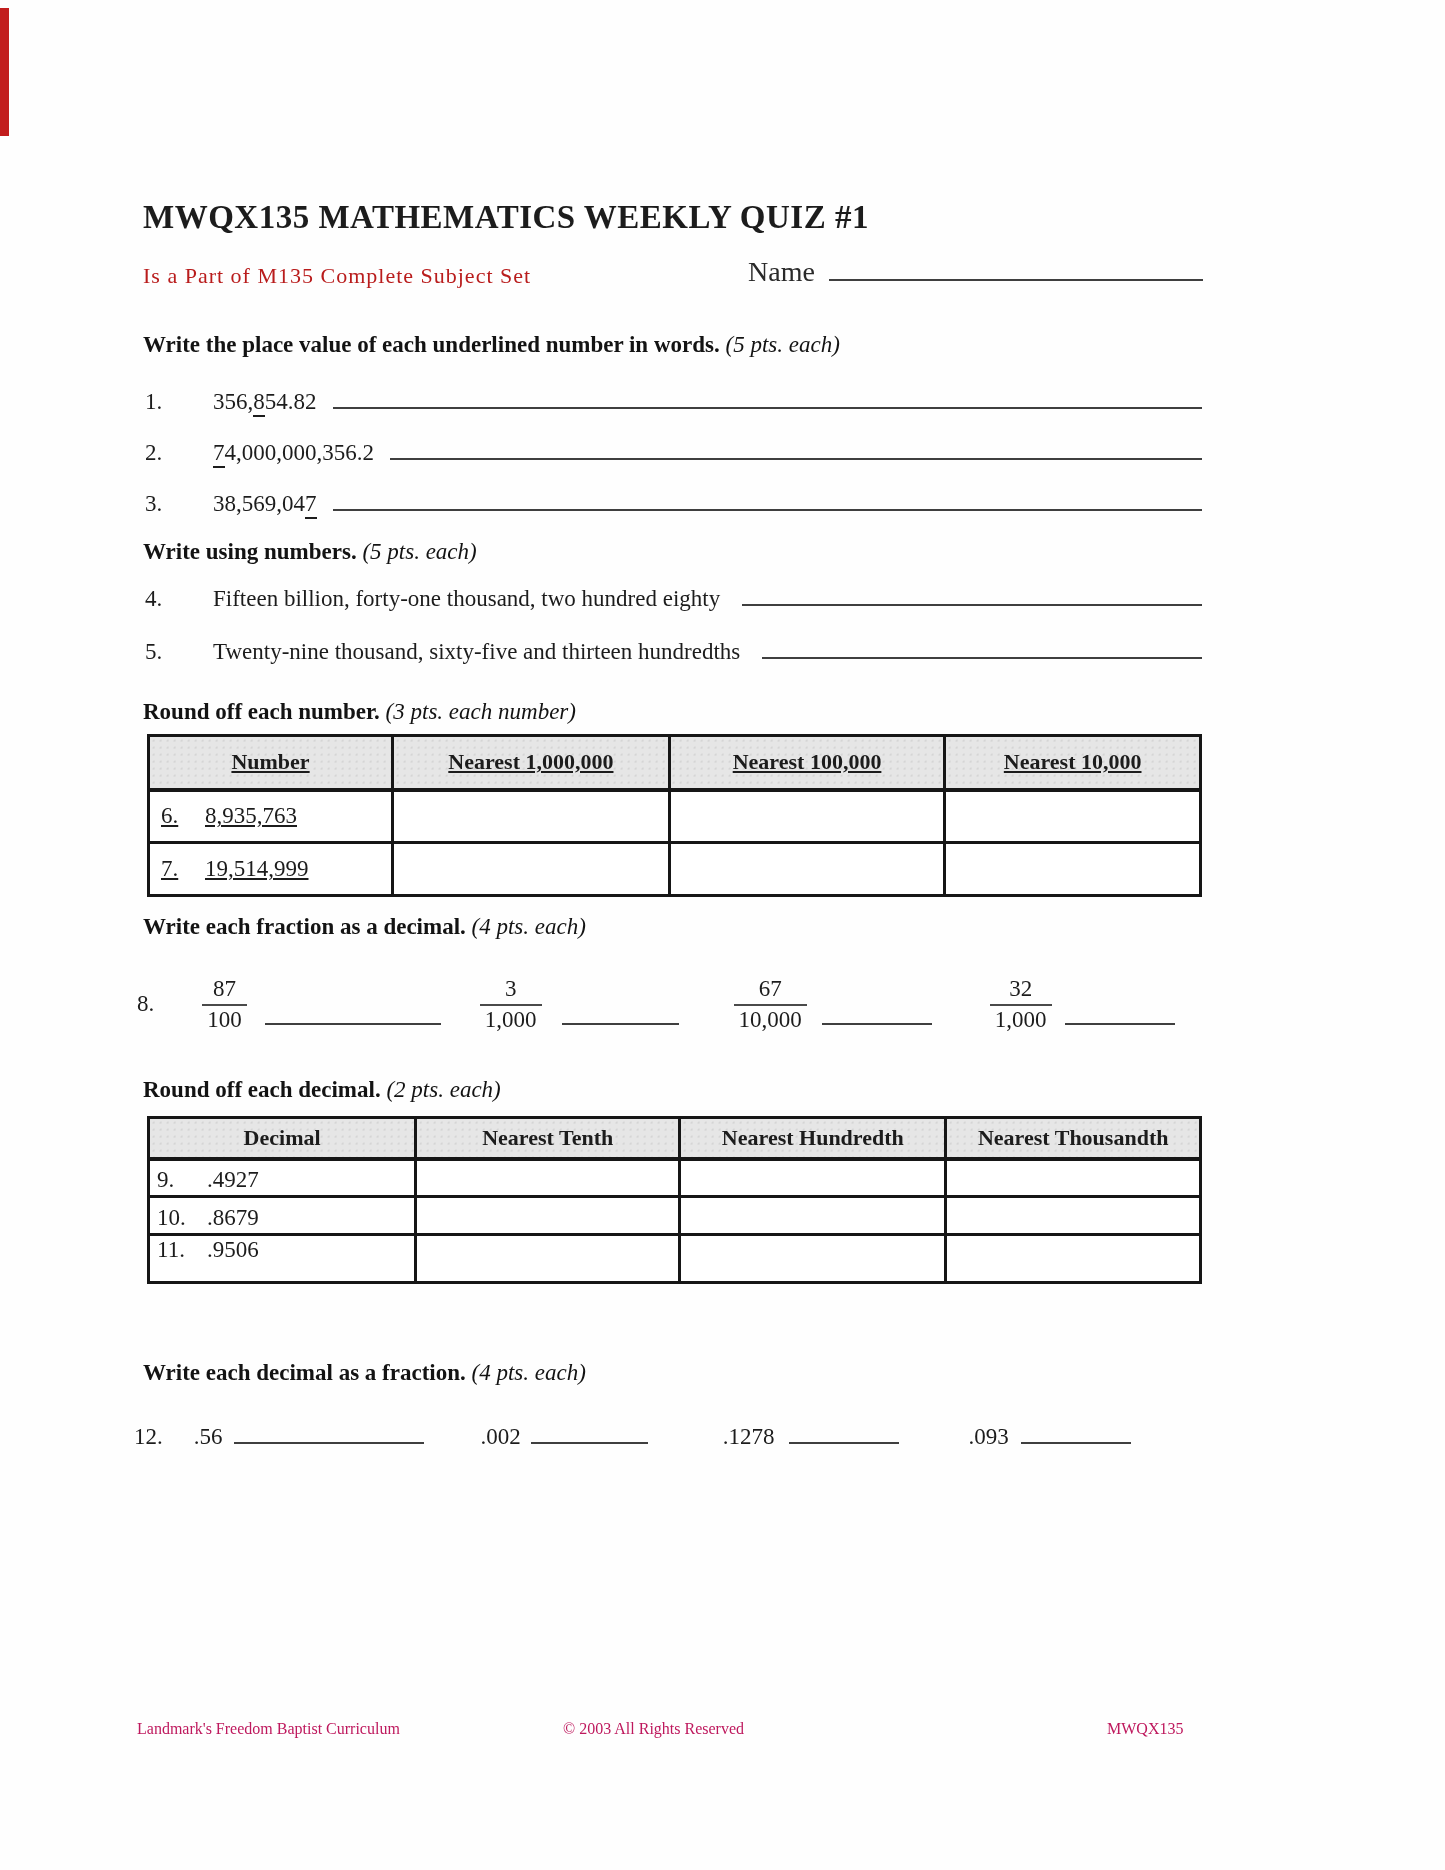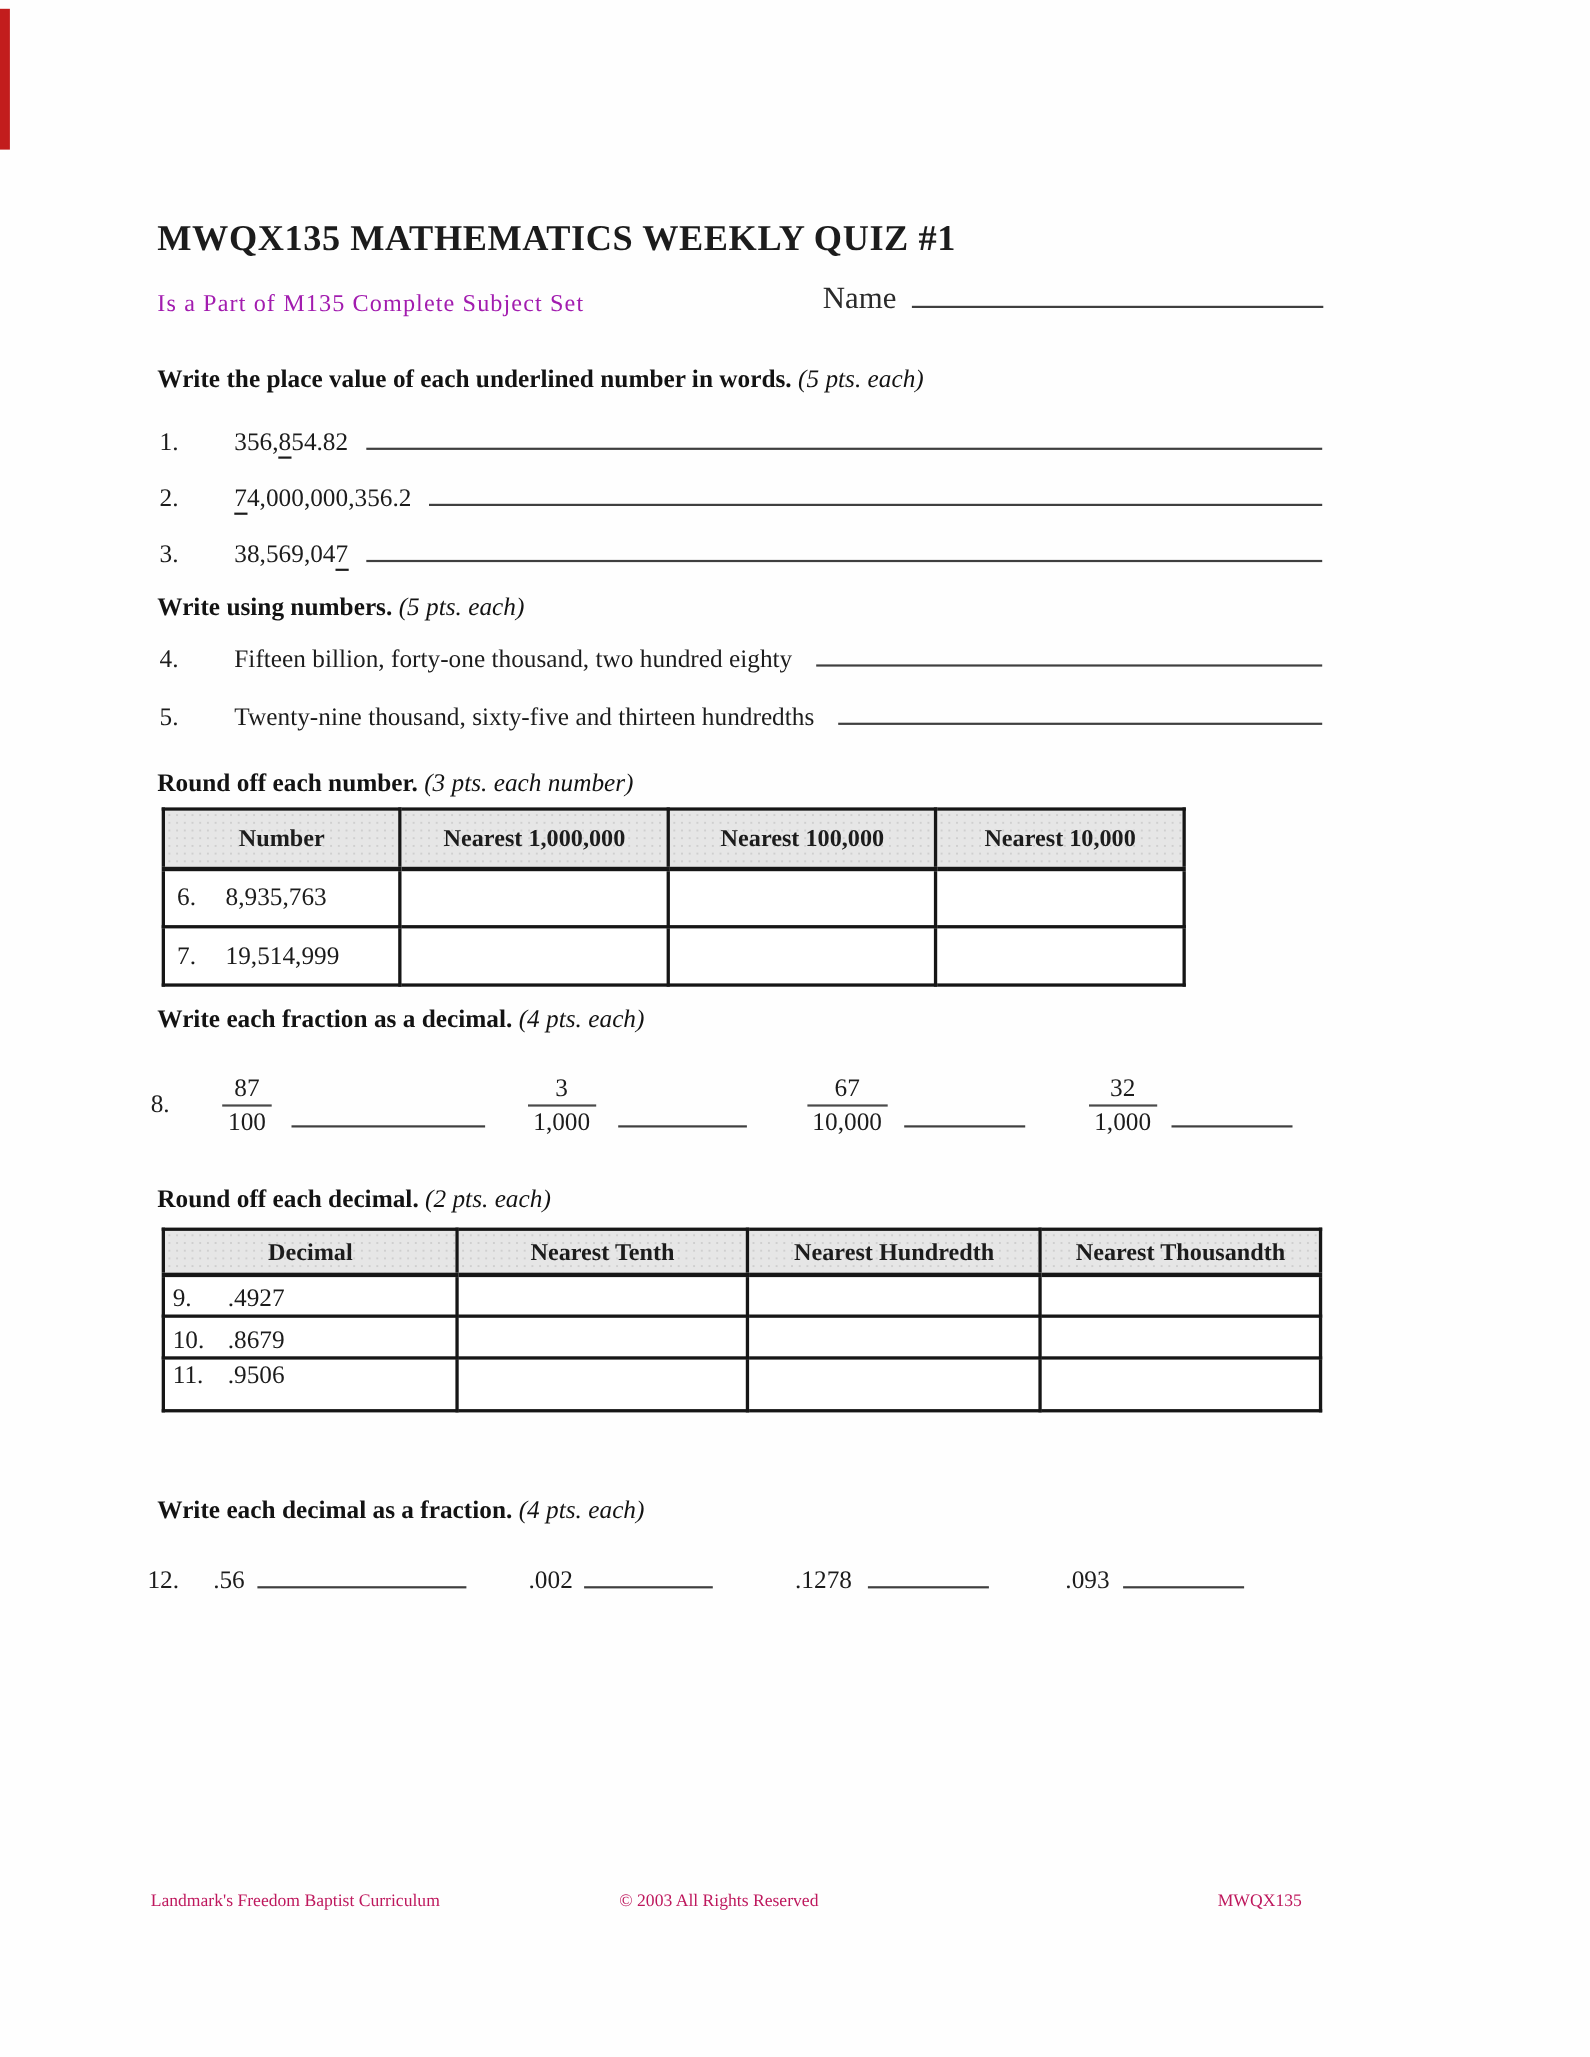--- a/index.html
+++ b/index.html
@@ -7,21 +7,21 @@
     position:relative;
     width:1445px;height:1870px;
     background:#fefefe;
     font-family:"Liberation Serif","DejaVu Serif",serif;
     color:#1c1c1c;
     overflow:hidden;
   }
   .abs{position:absolute;}
   .scan-strip{position:absolute;left:0;top:8px;width:9px;height:128px;background:#c21d1d;}
   .title{left:143px;top:199px;font-size:33px;font-weight:bold;letter-spacing:.5px;white-space:nowrap;}
-  .subtitle{left:143px;top:263px;font-size:22px;letter-spacing:1px;color:#a21caf;white-space:nowrap;}
+  .subtitle{left:143px;top:263px;font-size:22px;letter-spacing:1px;color:#b91c1c;white-space:nowrap;}
   .name-row{left:748px;top:256px;width:455px;display:flex;align-items:baseline;font-size:28px;color:#2a2a2a;}
   .heading{font-size:23px;font-weight:bold;white-space:nowrap;color:#131313;}
   .heading .pts{font-weight:normal;font-style:italic;}
   .item-row{display:flex;align-items:baseline;font-size:23px;white-space:nowrap;}
   .inum{flex:0 0 auto;}
   .blank{flex:1 1 auto;border-bottom:2px solid #3f3f3f;margin-bottom:-2px;min-height:4px;}
   .udigit{border-bottom:2px solid #1c1c1c;padding-bottom:1px;}
   table.quiz{border-collapse:collapse;table-layout:fixed;position:absolute;
     border:3px solid #161616;background:#fff;}
   table.quiz td,table.quiz th{border:3px solid #161616;overflow:hidden;}
@@ -94,21 +94,21 @@
     <span class="inum" style="width:68px;">5.</span>
     <span>Twenty-nine thousand, sixty-five and thirteen hundredths</span>
     <span class="blank" style="margin-left:22px;"></span>
   </div>
 
   <div class="abs heading" style="left:143px;top:699px;">
     <span>Round off each number.</span>
     <span class="pts">(3 pts. each number)</span>
   </div>
 
-  <table class="quiz" style="left:147px;top:734px;width:931px;">
+  <table class="quiz" style="left:147px;top:734px;width:1055px;text-decoration:underline;">
     <colgroup>
         <col style="width:23.2%">
         <col style="width:26.3%">
         <col style="width:26.2%">
         <col style="width:24.3%">
       </colgroup>
     <tbody>
         <tr style="height:54px;">
       <th>Number</th>
       <th>Nearest 1,000,000</th>

